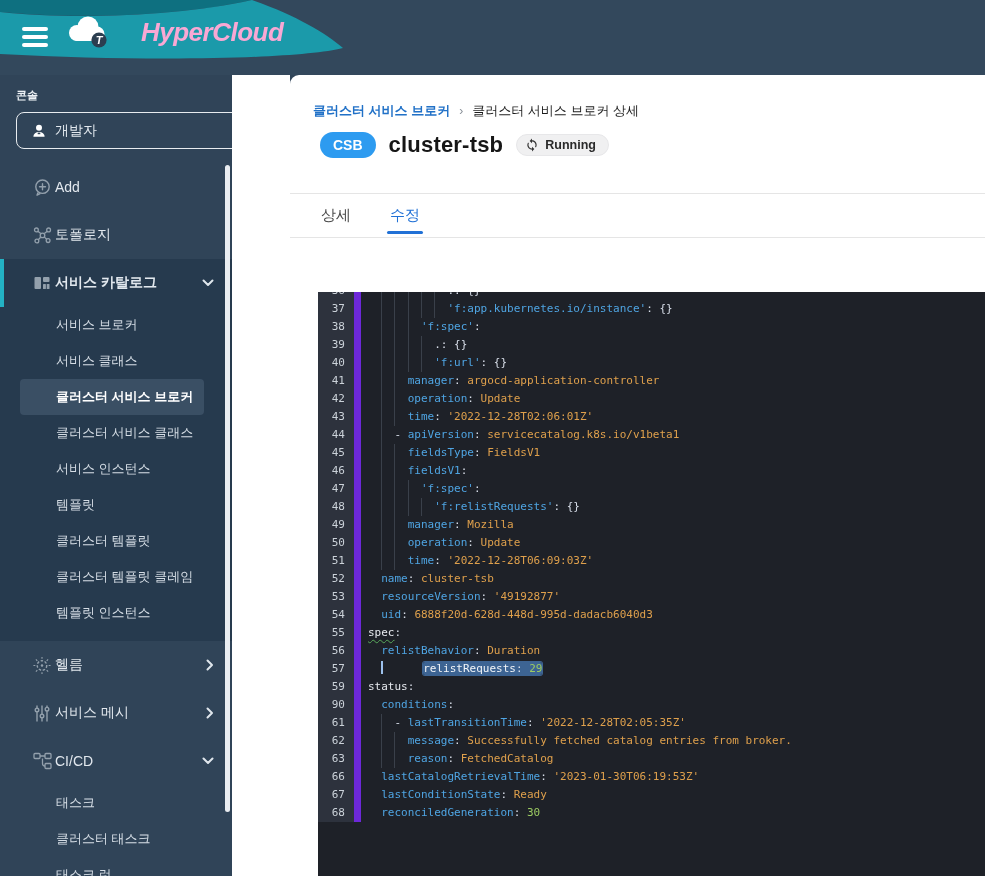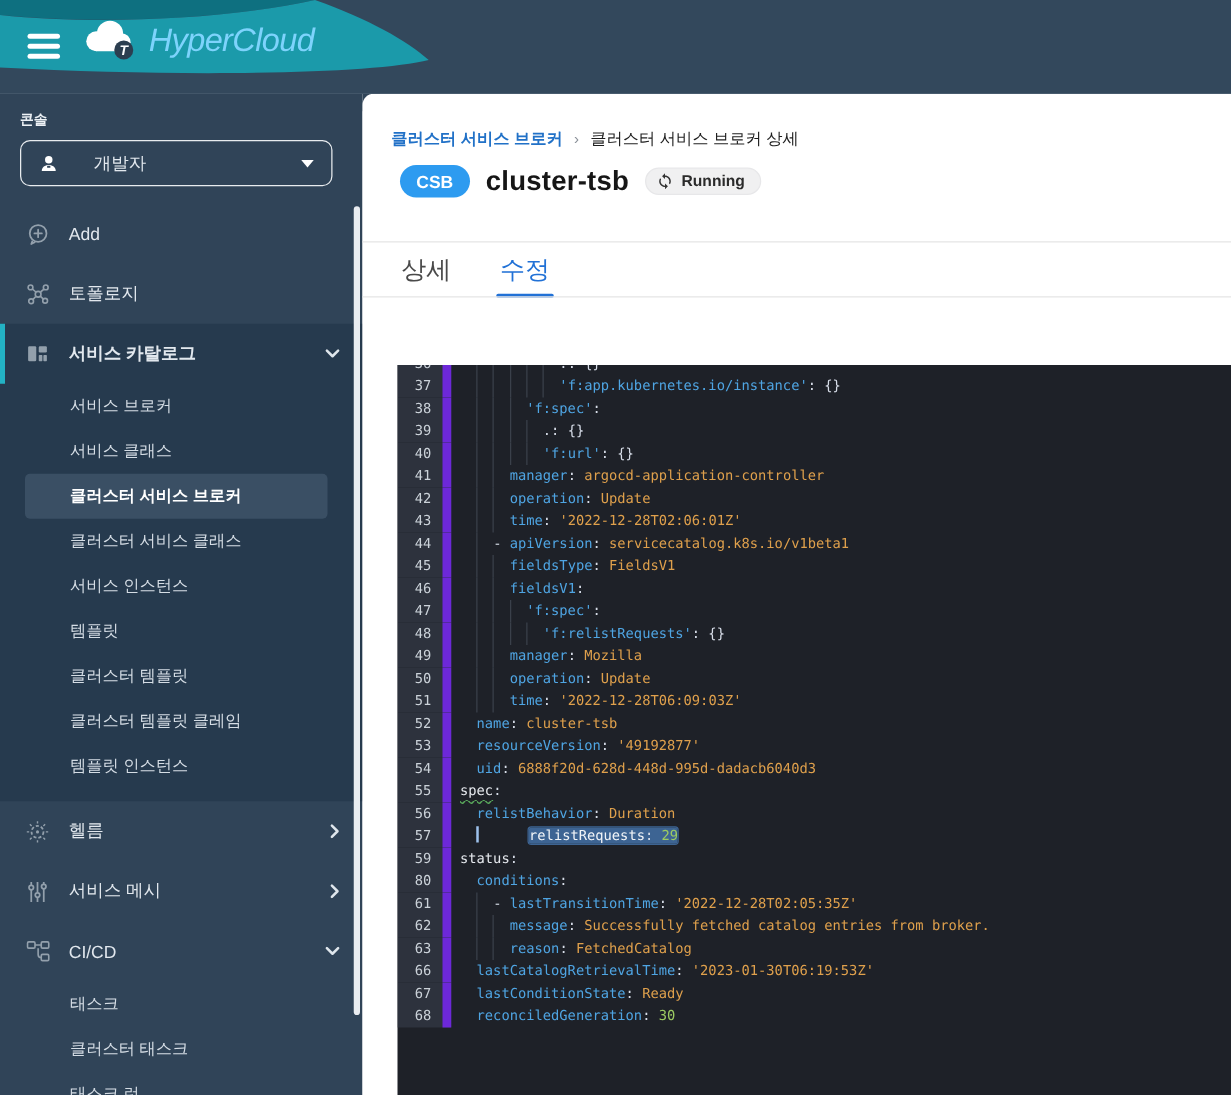--- a/index.html
+++ b/index.html
@@ -8,28 +8,28 @@
     background:#fff;
     font-family:"Liberation Sans","DejaVu Sans",sans-serif;
     -webkit-font-smoothing:antialiased;
   }
   
   .header{position:absolute;left:0;top:0;width:985px;height:75px;background:var(--header_navy);z-index:30;overflow:hidden;}
   .header svg.swoosh{position:absolute;left:0;top:0;}
   .hamburger{position:absolute;left:22px;top:27px;width:26px;height:21px;cursor:pointer;z-index:2;}
   .hamburger div{height:3.5px;background:#fff;border-radius:2px;margin-bottom:4.5px;}
   .brand{position:absolute;left:64px;top:12px;display:flex;align-items:center;gap:7px;z-index:2;}
-  .brand-text{color:#7dd3fc;font-size:26px;font-weight:normal;font-style:italic;letter-spacing:-0.5px;}
+  .brand-text{color:#f9a8d4;font-size:26px;font-weight:bold;font-style:italic;letter-spacing:-0.5px;margin-left:22px;}
   
-  .sidebar{position:absolute;left:0;top:75px;width:290px;bottom:0;background:var(--sidebar_bg);z-index:10;color:#E2E8EE;overflow:hidden;}
+  .sidebar{position:absolute;left:0;top:75px;width:232px;bottom:0;background:var(--sidebar_bg);z-index:10;color:#E2E8EE;overflow:hidden;}
   .console-label{margin:13px 0 9px 16px;font-size:11px;font-weight:bold;color:#EDF2F6;}
-  .role-select{margin-left:16px;width:250px;height:37px;box-sizing:border-box;border:1px solid #E8ECEF;border-radius:8px;display:flex;align-items:center;padding:0 14px;gap:28px;font-size:14px;cursor:pointer;background:transparent;}
+  .role-select{margin-left:16px;width:250px;height:37px;box-sizing:border-box;border:1px solid #E8ECEF;border-radius:8px;display:flex;align-items:center;padding:0 14px;gap:8px;font-size:14px;cursor:pointer;background:transparent;}
   .caret-down{margin-left:auto;width:0;height:0;border-left:5px solid transparent;border-right:5px solid transparent;border-top:6px solid #fff;}
   .nav{margin-top:14px;}
-  .nav-item{height:48px;display:flex;align-items:center;padding:0 18px 0 20px;font-size:14px;gap:15px;cursor:pointer;position:relative;color:#E2E8EE;}
+  .nav-item{height:48px;display:flex;align-items:center;padding:0 18px 0 32px;font-size:14px;gap:3px;cursor:pointer;position:relative;color:#E2E8EE;}
   .nav-item .nico{width:20px;display:flex;justify-content:center;}
   .nav-item .chev{margin-left:auto;display:flex;}
   .group-open{background:var(--sidebar_group_bg);padding-bottom:10px;}
   .group-open > .nav-item{font-weight:bold;}
   .group-open > .nav-item::before{content:"";position:absolute;left:0;top:0;bottom:0;width:4px;background:var(--accent_teal);}
   .group-plain{padding-bottom:0;}
   .nav-sub{height:36px;margin:0 28px 0 20px;padding-left:36px;display:flex;align-items:center;border-radius:4px;font-size:13px;color:#D5DDE5;cursor:pointer;}
   .nav-sub.selected{background:var(--sidebar_selected_bg);font-weight:bold;color:#fff;}
   .side-thumb{position:absolute;right:2px;top:90px;width:5px;height:647px;background:#E9EDF1;border-radius:3px;z-index:12;cursor:pointer;}
   
@@ -40,21 +40,21 @@
   .crumb-sep{color:#8A9098;font-size:12px;}
   .crumb-current{color:#1C1C1C;}
   .title-row{position:absolute;top:56px;left:30px;display:flex;align-items:center;gap:13px;height:28px;}
   .kind-badge{background:var(--badge_blue);color:#fff;font-weight:bold;font-size:14px;padding:5px 13px;border-radius:14px;}
   .page-title{font-size:22px;font-weight:700;color:#161616;letter-spacing:0.2px;}
   .status-badge{background:var(--status_bg);border:1px solid #E7E7E9;border-radius:13px;padding:3px 12px 3px 8px;display:flex;gap:6px;align-items:center;font-size:12.5px;font-weight:bold;color:#2A2A2A;}
   .divider{position:absolute;left:0;right:0;height:1px;background:#E5E5E5;}
   .divider.d1{top:118px;}
   .divider.d2{top:162px;}
   .tabs{position:absolute;top:119px;left:30px;right:0;height:43px;display:flex;align-items:center;gap:37px;}
-  .tab{font-size:20px;color:#4A4A4A;cursor:pointer;position:relative;padding:0 1px;}
+  .tab{font-size:15px;color:#4A4A4A;cursor:pointer;position:relative;padding:0 1px;}
   .tab.active{color:var(--tab_blue);}
   .tab.active::after{content:"";position:absolute;left:-2px;right:-2px;bottom:-9px;height:3px;background:var(--tab_blue);border-radius:2px;}
   
   .editor{position:absolute;left:28px;top:217px;right:0;bottom:0;background:var(--editor_bg);overflow:hidden;font-family:"DejaVu Sans Mono","Liberation Mono",monospace;font-size:11px;cursor:text;}
   .editor-inner{position:absolute;top:-10px;left:0;right:0;}
   .code-line{display:flex;height:18px;line-height:18px;}
   .gutter-cell{width:43px;flex:none;background:var(--gutter_bg);border-right:7px solid #6d28d9;color:#CBD2D9;text-align:right;padding-right:9px;box-sizing:border-box;font-size:11px;}
   .line-content{position:relative;flex:1;padding-left:7px;white-space:pre;color:var(--tok_punct);}
   .iguide{position:absolute;top:0;bottom:0;width:1px;background:#3A404A;}
   .tk-key{color:var(--tok_key);}
@@ -331,21 +331,21 @@
         </div>
         <div class="code-line">
           <div class="gutter-cell">57</div>
           <div class="line-content">  <span class="cursor"></span><span class="selection"><span class="tk-key">relistRequests</span><span class="tk-punct">: </span><span class="tk-num">29</span></span></div>
         </div>
         <div class="code-line">
           <div class="gutter-cell">59</div>
           <div class="line-content"><span class="tk-root">status</span><span class="tk-punct">:</span></div>
         </div>
         <div class="code-line">
-          <div class="gutter-cell">80</div>
+          <div class="gutter-cell">90</div>
           <div class="line-content">  <span class="tk-key">conditions</span><span class="tk-punct">:</span></div>
         </div>
         <div class="code-line">
           <div class="gutter-cell">61</div>
           <div class="line-content"><span class="iguide" style="left: 20.236px;"></span>    <span class="tk-punct">- </span><span class="tk-key">lastTransitionTime</span><span class="tk-punct">: </span><span class="tk-str">'2022-12-28T02:05:35Z'</span></div>
         </div>
         <div class="code-line">
           <div class="gutter-cell">62</div>
           <div class="line-content"><span class="iguide" style="left: 20.236px;"></span><span class="iguide" style="left: 33.472px;"></span>      <span class="tk-key">message</span><span class="tk-punct">: </span><span class="tk-val">Successfully fetched catalog entries from broker.</span></div>
         </div>

